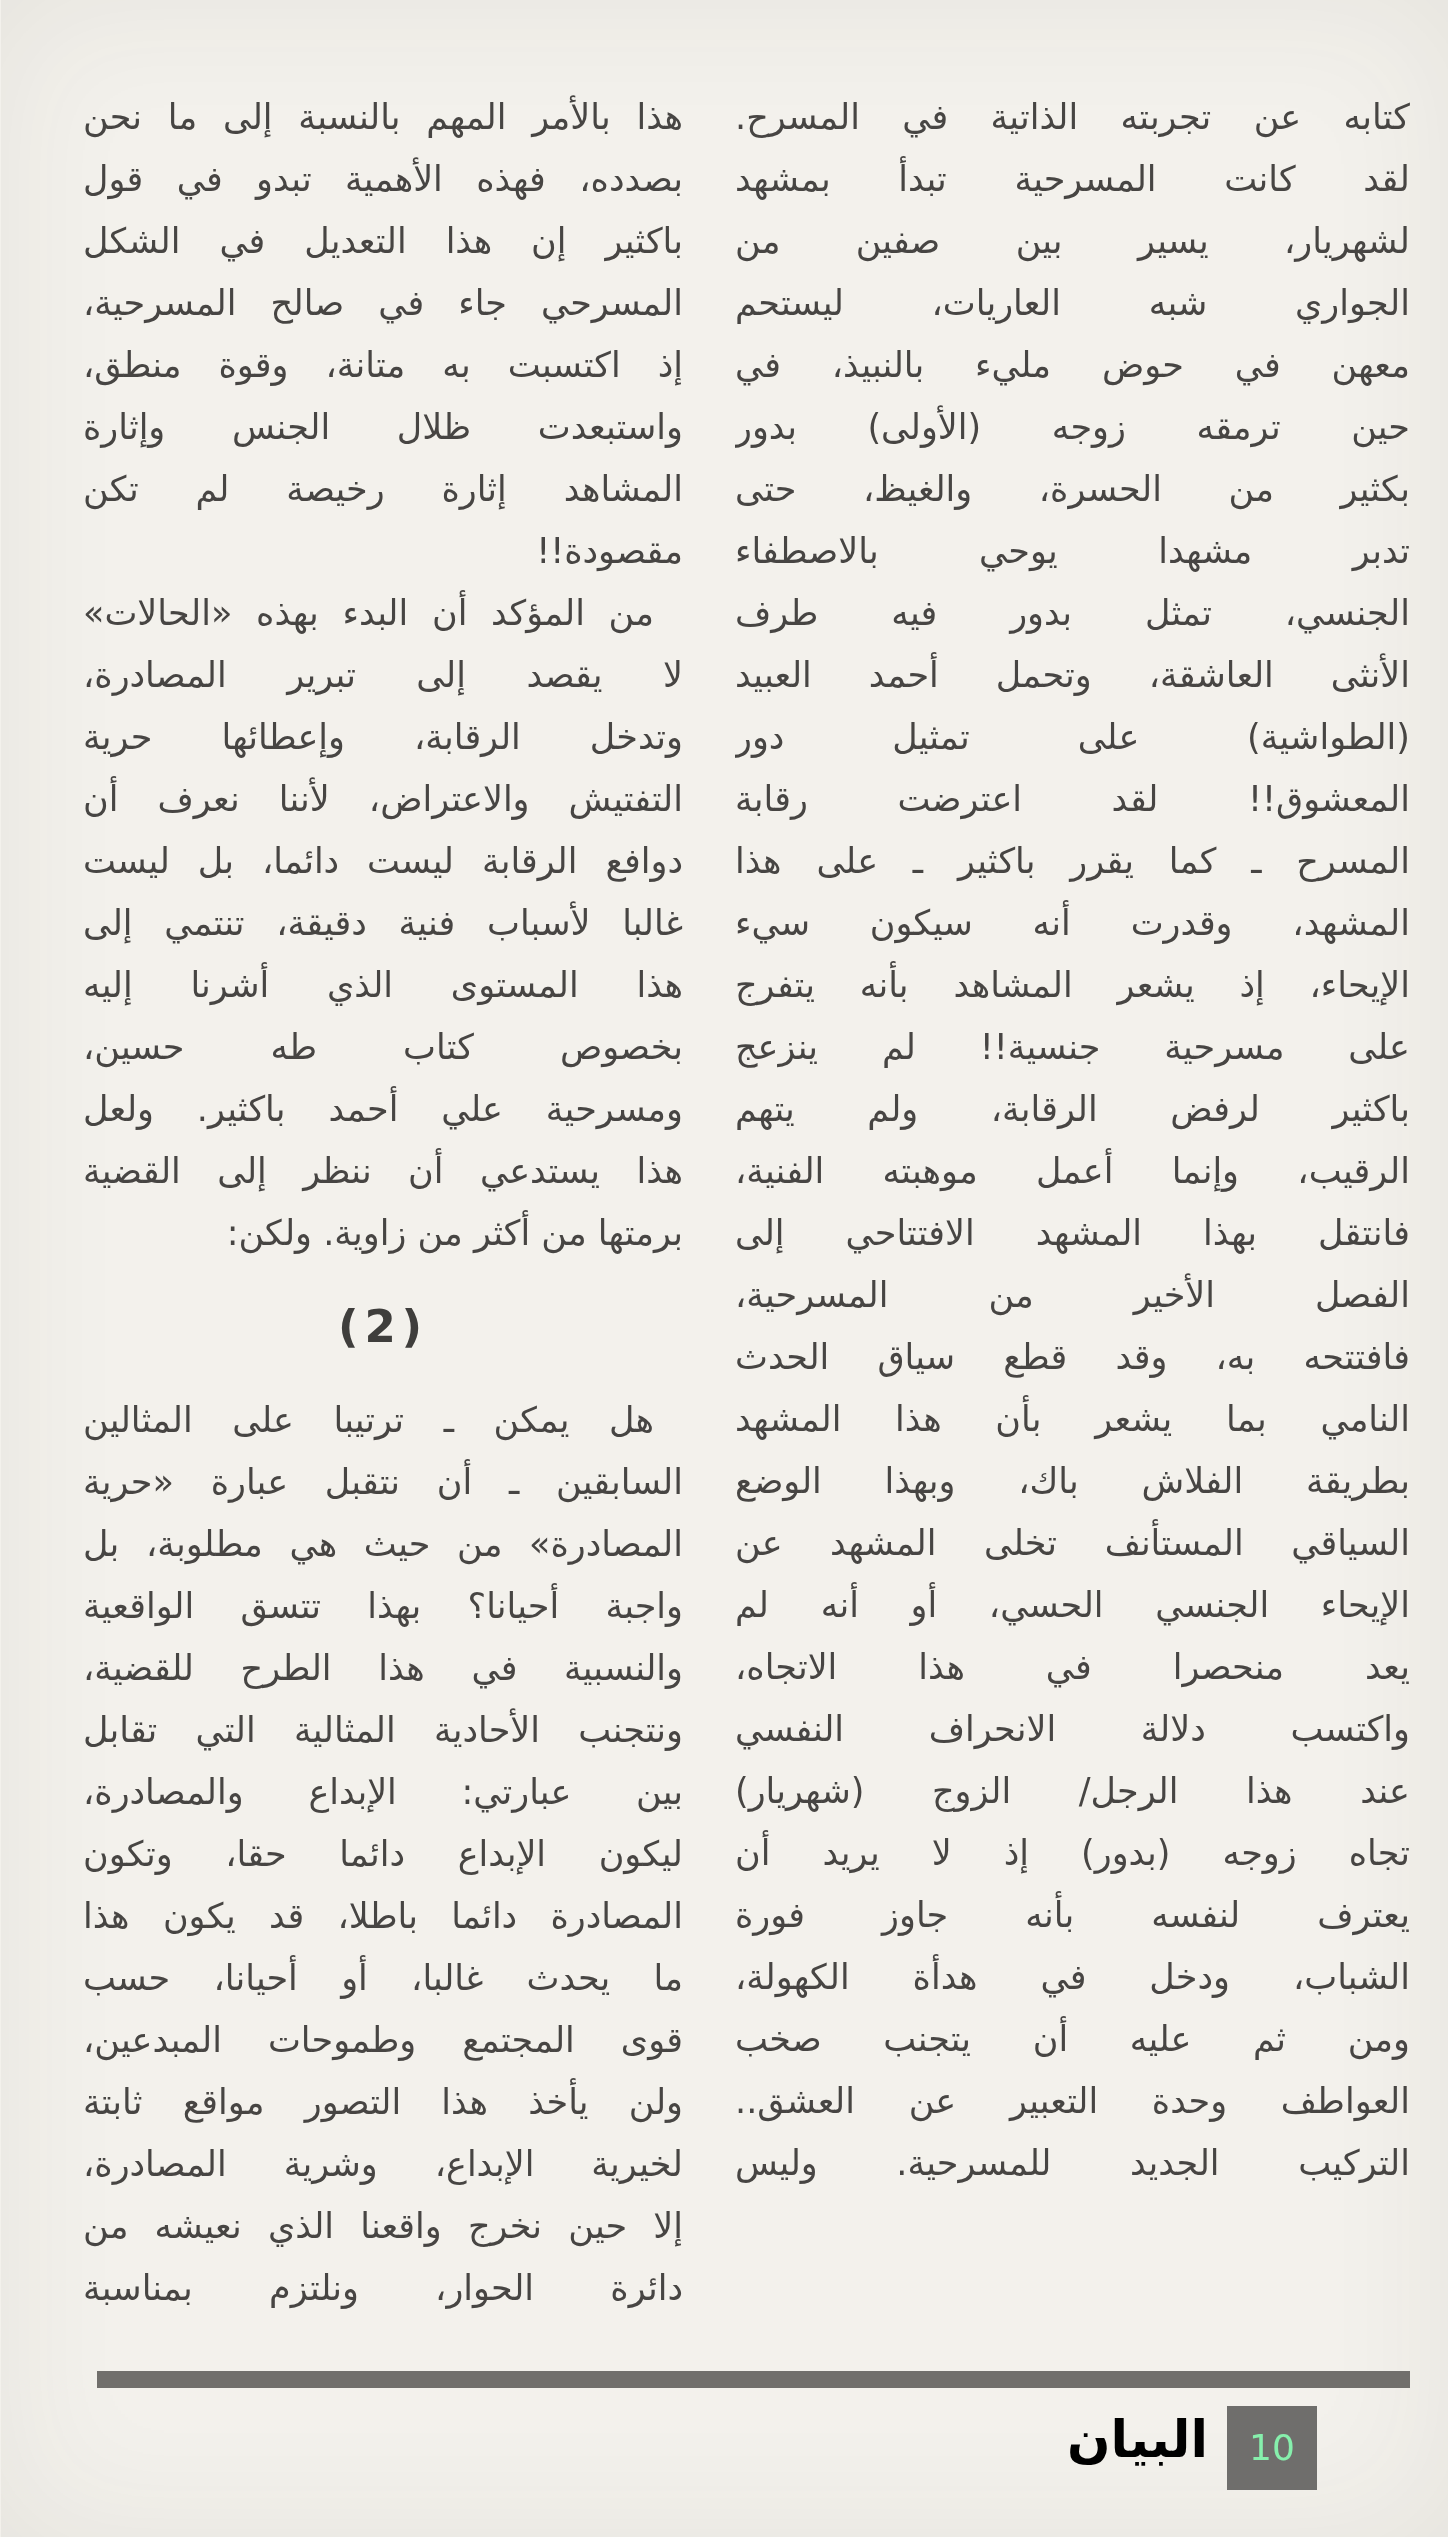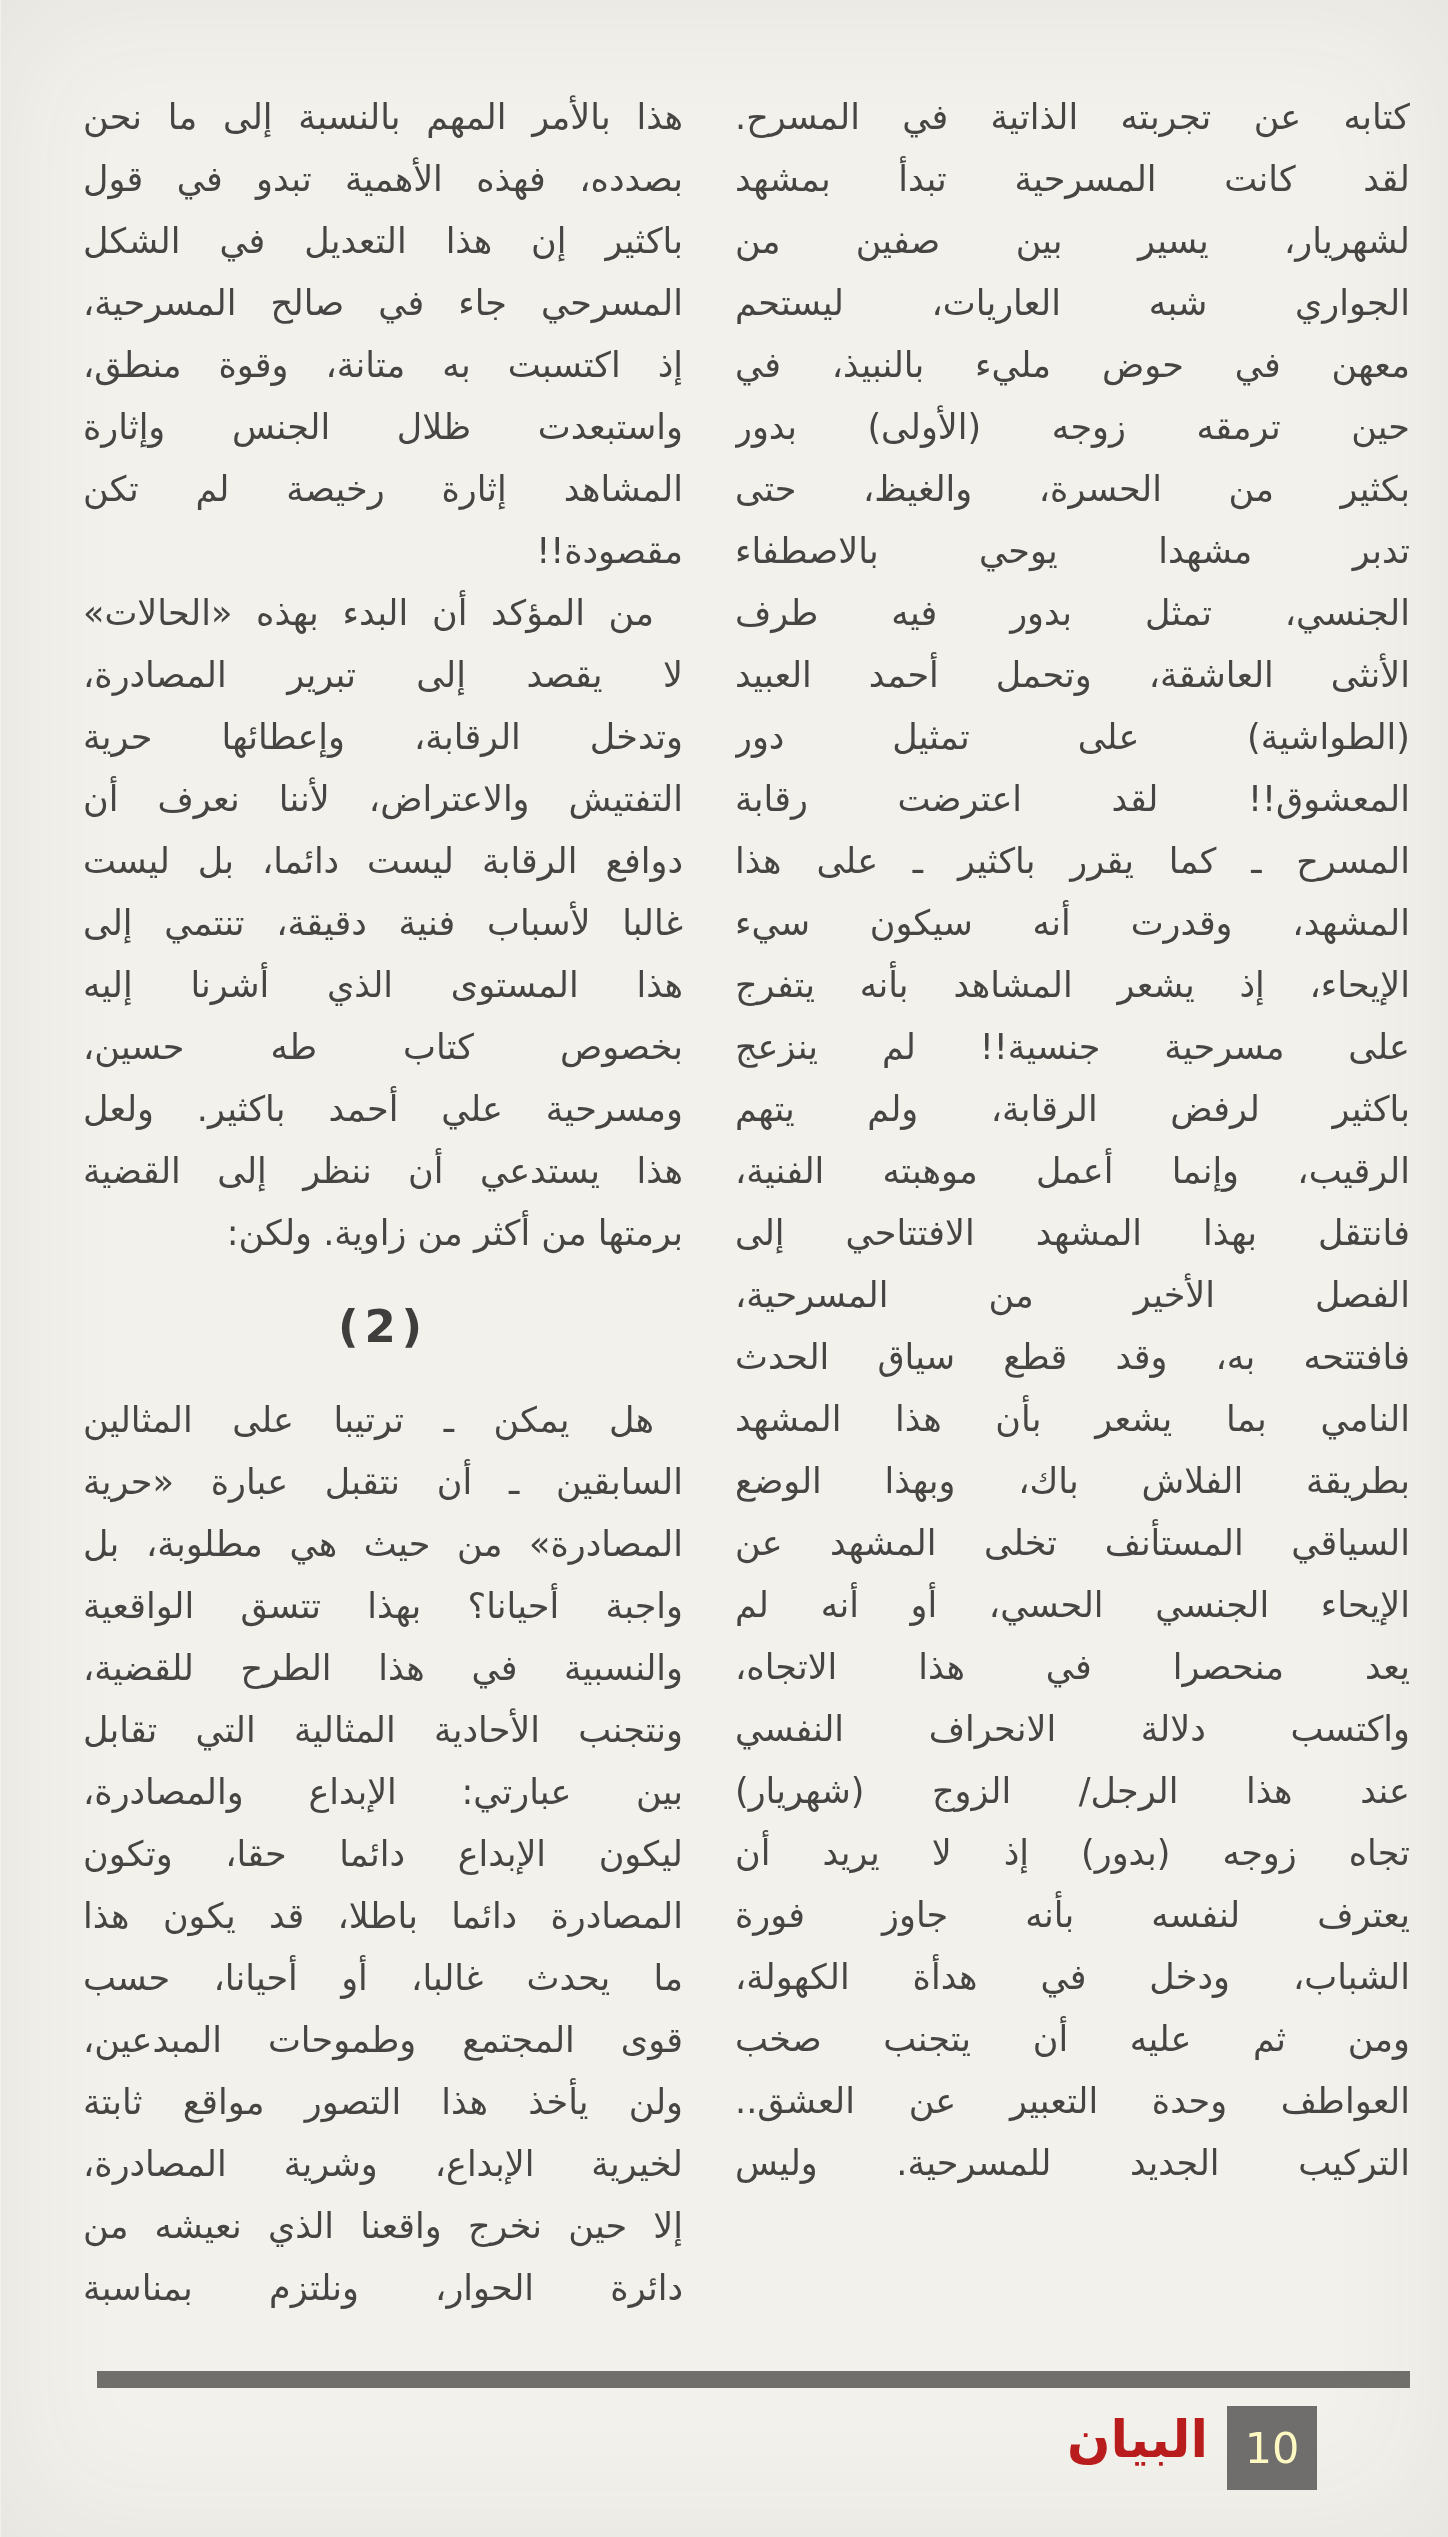--- a/index.html
+++ b/index.html
@@ -49,35 +49,35 @@
   }
   .newspaper-logo {
     position: absolute;
     left: 1071px; top: 2402px;
     width: 137px; height: 76px;
     line-height: 76px;
     text-align: center;
     font-weight: bold;
     font-size: 51px;
     letter-spacing: -2px;
-    color: #b91c1c;
+    color: #000000;
     direction: rtl;
   }
   .page-number-box {
     position: absolute;
     left: 1227px; top: 2406px;
     width: 90px; height: 84px;
     background: #6f6e6c;
     display: flex;
     align-items: center;
     justify-content: center;
   }
   .page-number {
-    color: #fef9c3;
-    font-size: 43px;
+    color: #86efac;
+    font-size: 36px;
     line-height: 1;
     font-family: "DejaVu Sans", sans-serif;
   }
 </style>
 </head>
 <body>
 
 <div class="paper-vignette"></div>
 
 <div class="column column-right">

